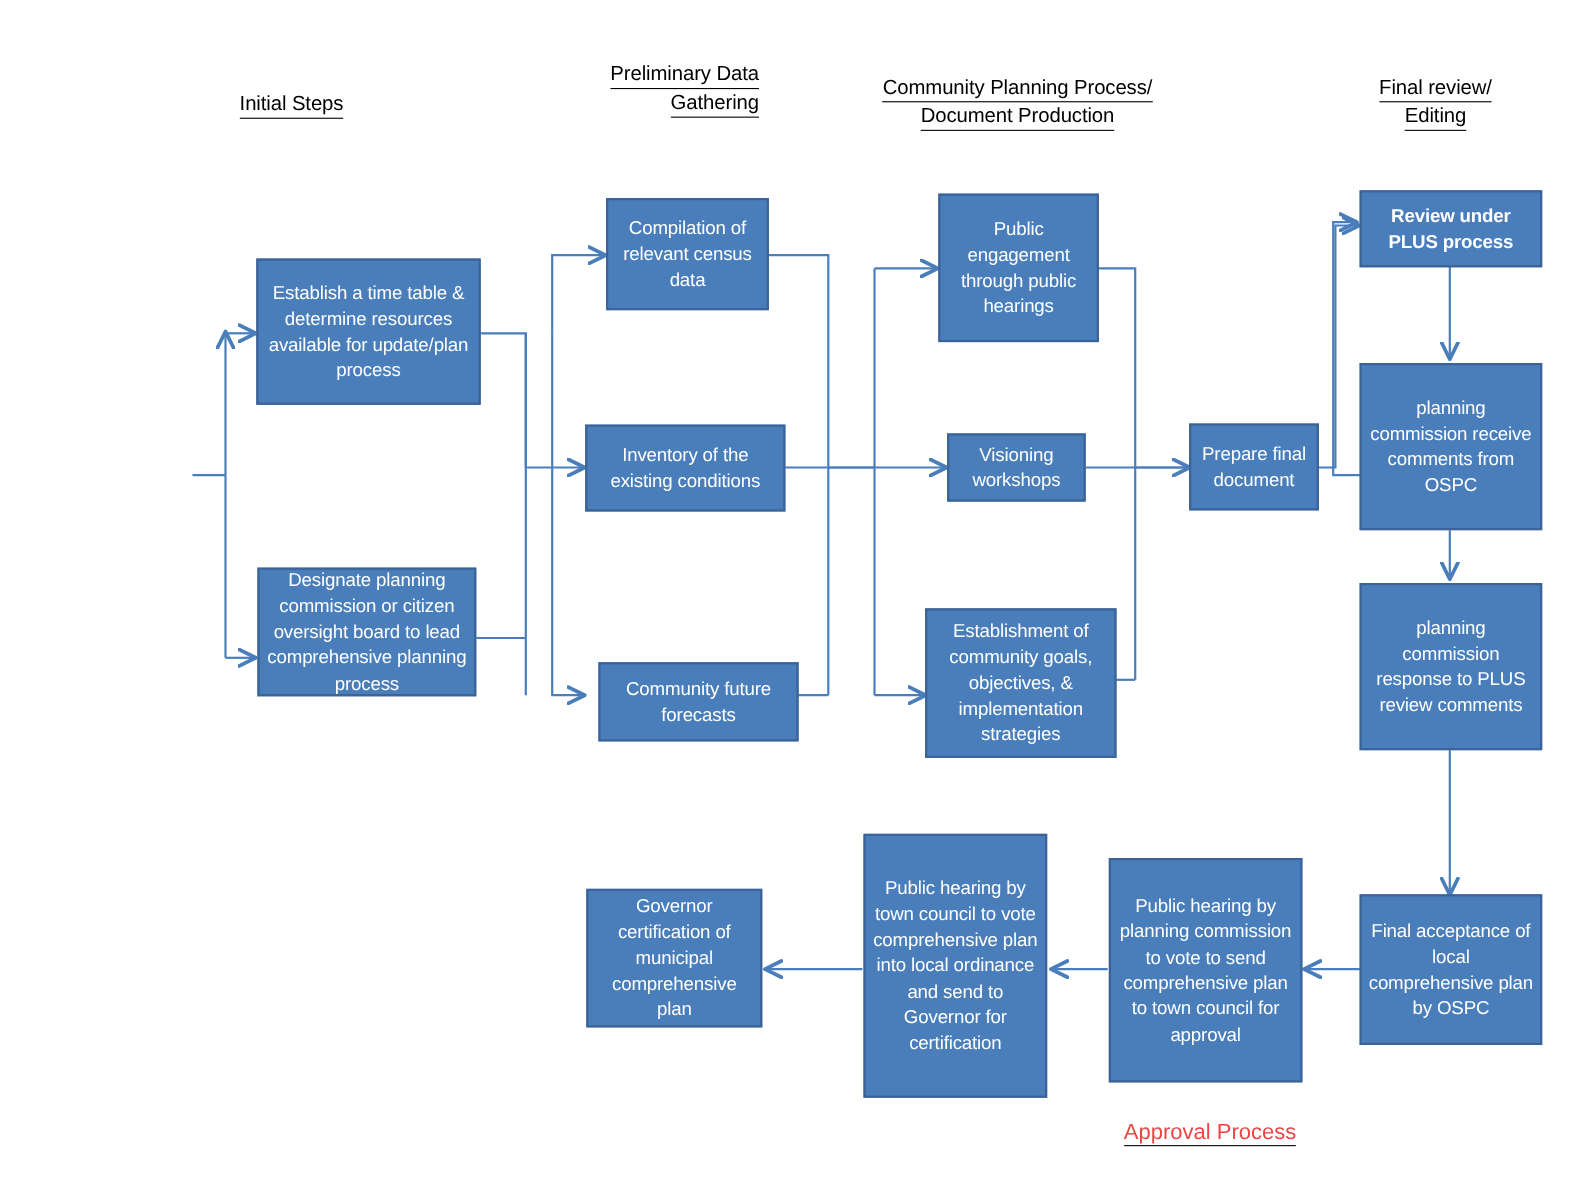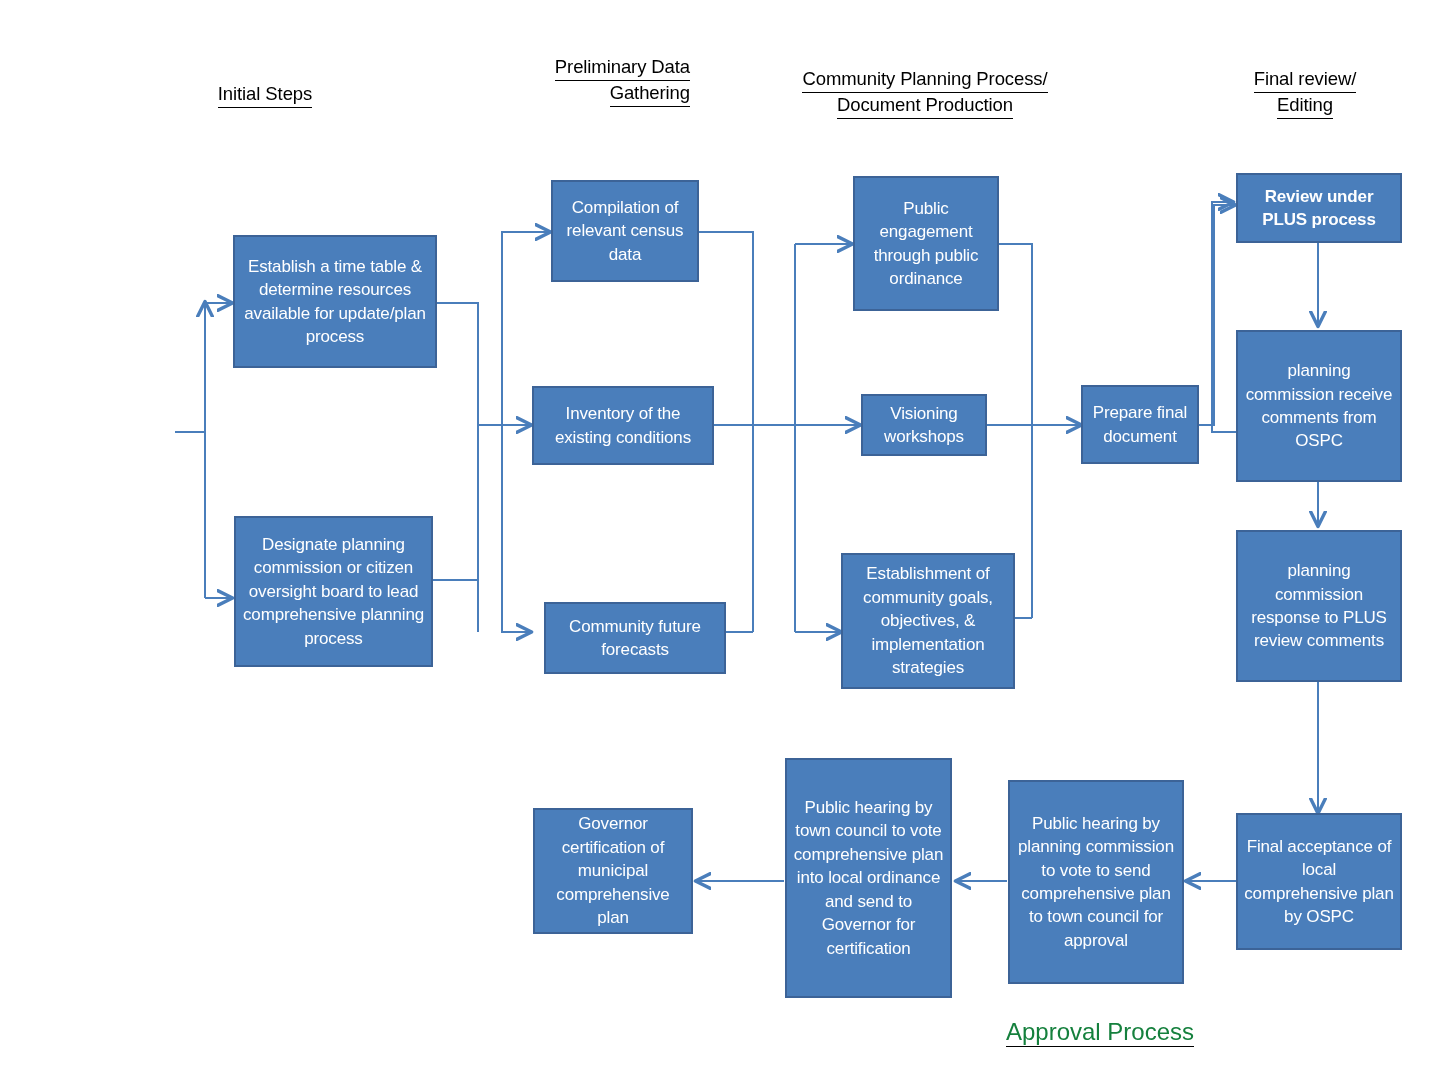--- a/index.html
+++ b/index.html
@@ -25,22 +25,22 @@
     line-height: 1.35;
     letter-spacing: -0.1px;
   }
   .col-header span {
     border-bottom: 1.5px solid #000;
     display: inline-block;
     padding-bottom: 0px;
   }
   .sect-label {
     position: absolute;
-    font-size: 24px;
-    color: #15803d;
+    font-size: 20px;
+    color: #ef4444;
     text-align: center;
   }
   .sect-label span {
     border-bottom: 1.5px solid #000;
     display: inline-block;
   }
   .node {
     position: absolute;
     box-sizing: border-box;
     background: #4a7ebb;
@@ -145,38 +145,38 @@
 
   <div class="sect-label" style="left:995px; top:1018px; width:210px;">
     <span>Approval Process</span>
   </div>
 
 
   <div class="node" style="left:233px; top:235px; width:204px; height:133px;">
     <span>Establish a time table &amp; determine resources available for update/plan process</span>
   </div>
 
-  <div class="node" style="left:234px; top:516px; width:199px; height:151px;">
+  <div class="node" style="left:234px; top:516px; width:199px; height:117px;">
     <span>Designate planning commission or citizen oversight board to lead comprehensive planning process</span>
   </div>
 
   <div class="node" style="left:551px; top:180px; width:148px; height:102px;">
     <span>Compilation of relevant census data</span>
   </div>
 
   <div class="node" style="left:532px; top:386px; width:182px; height:79px;">
     <span>Inventory of the existing conditions</span>
   </div>
 
   <div class="node" style="left:532px; top:602px; width:182px; height:72px;margin-left:12px;">
     <span>Community future forecasts</span>
   </div>
 
   <div class="node" style="left:853px; top:176px; width:146px; height:135px;">
-    <span>Public engagement through public ordinance</span>
+    <span>Public engagement through public hearings</span>
   </div>
 
   <div class="node" style="left:861px; top:394px; width:126px; height:62px;">
     <span>Visioning workshops</span>
   </div>
 
   <div class="node" style="left:841px; top:553px; width:174px; height:136px;">
     <span>Establishment of community goals, objectives, &amp; implementation strategies</span>
   </div>
 

